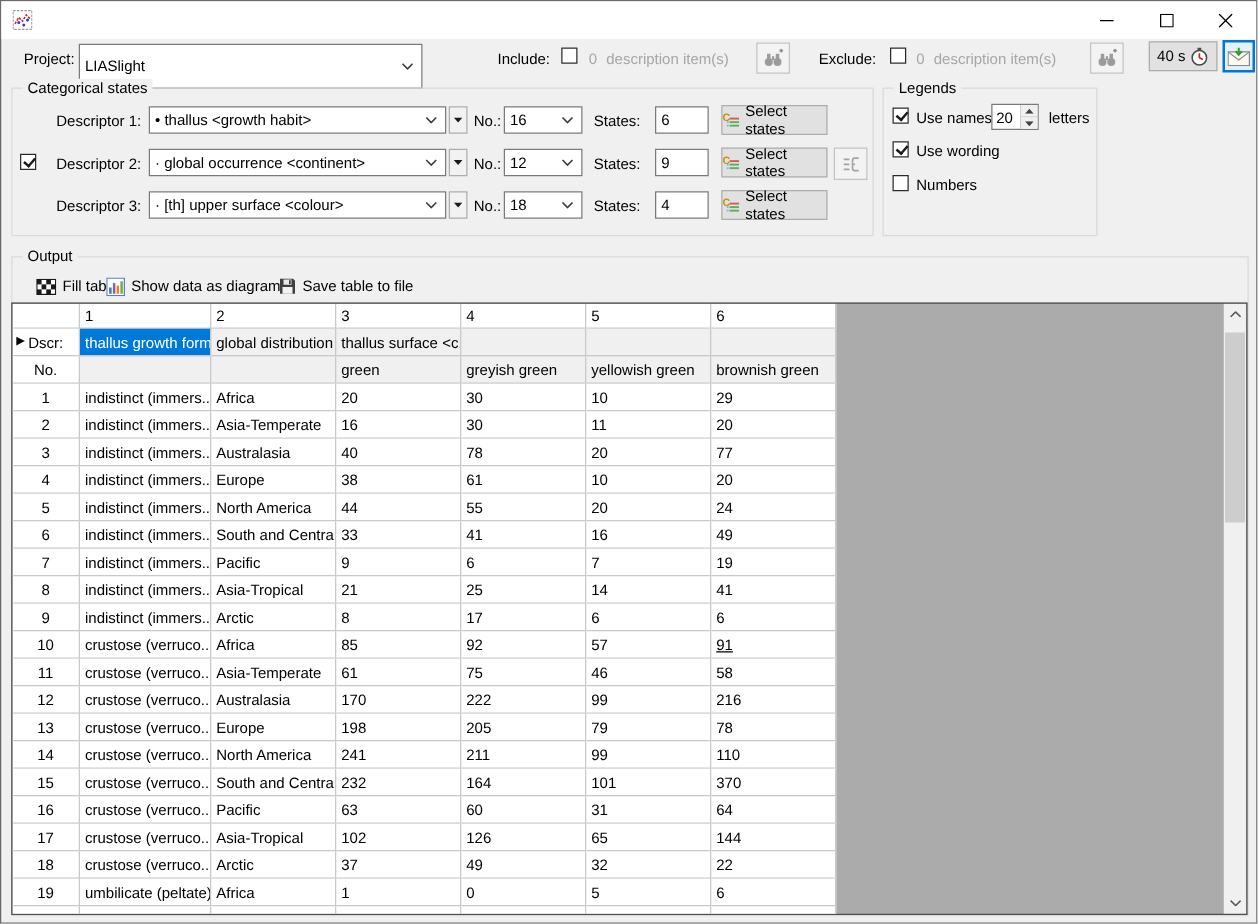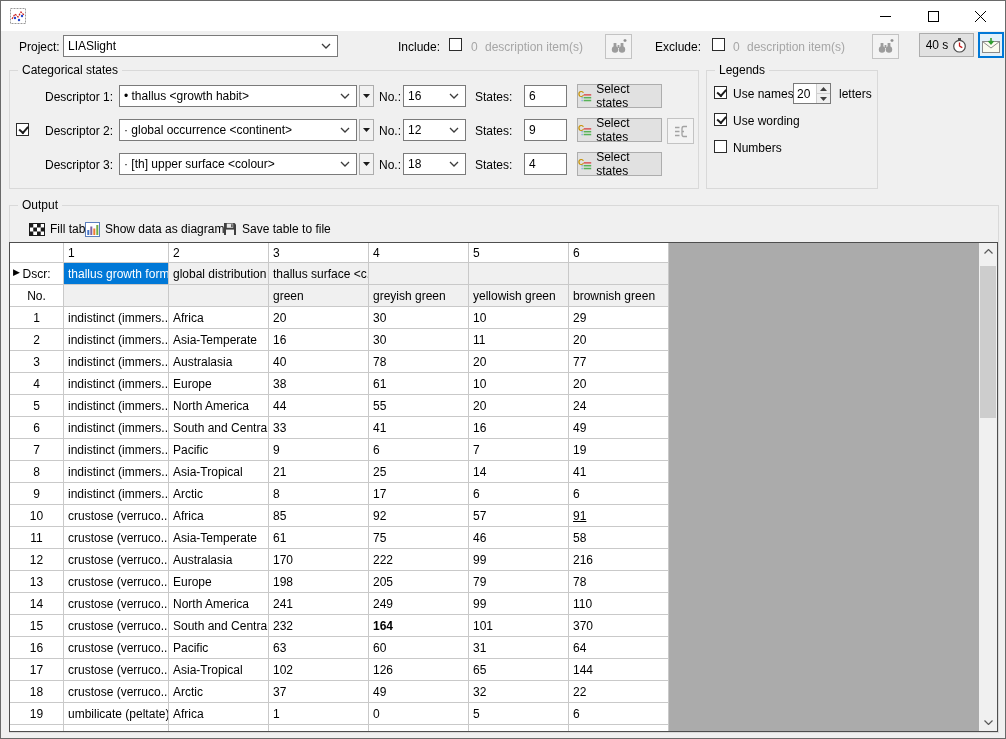--- a/index.html
+++ b/index.html
@@ -70,21 +70,21 @@
         </svg>
     </div>
     <div class="wbtn" style="right:2px">
       <svg width="11" height="11" viewBox="0 0 11 11">
           <path d="M0 0 L11 11 M11 0 L0 11" stroke="#000" stroke-width="1"></path>
         </svg>
     </div>
   </div>
 
   <span class="lbl" style="left:18px;top:39px">Project:</span>
-  <div class="combo" style="left:62px;top:34px;width:275px;height:22px">
+  <div class="combo" style="left:62px;top:34px;width:275px;height:36px">
     <span class="cval">LIASlight</span>
     <svg class="chev" width="10" height="6" viewBox="0 0 10 6">
         <polyline points="1,1 5,5 9,1" fill="none" stroke="#3C3C3C" stroke-width="1.3"></polyline>
       </svg>
   </div>
   <span class="lbl" style="left:397px;top:39px">Include:</span>
   <span class="cb" style="left:448px;top:37px"></span>
   <span class="lbl dis" style="left:470px;top:39px">0</span>
   <span class="lbl dis" style="left:484px;top:39px">description item(s)</span>
   <div class="btn disb" style="left:604px;top:33px;width:27px;height:25px">
@@ -450,30 +450,30 @@
           <div class="gc" style="width: 100px;">198</div>
           <div class="gc" style="width: 100px;">205</div>
           <div class="gc" style="width: 100px;">79</div>
           <div class="gc" style="width: 100px;">78</div>
         </div>
         <div class="grow">
           <div class="gc rh" style="width: 54px;">14</div>
           <div class="gc" style="width: 105px;">crustose (verruco...</div>
           <div class="gc" style="width: 100px;">North America</div>
           <div class="gc" style="width: 100px;">241</div>
-          <div class="gc" style="width: 100px;">249</div>
+          <div class="gc" style="width: 100px;">211</div>
           <div class="gc" style="width: 100px;">99</div>
           <div class="gc" style="width: 100px;">110</div>
         </div>
         <div class="grow">
           <div class="gc rh" style="width: 54px;">15</div>
           <div class="gc" style="width: 105px;">crustose (verruco...</div>
           <div class="gc" style="width: 100px;">South and Centra...</div>
           <div class="gc" style="width: 100px;">232</div>
-          <div class="gc" style="width: 100px; font-weight: bold;">164</div>
+          <div class="gc" style="width: 100px;">164</div>
           <div class="gc" style="width: 100px; text-align: center;">101</div>
           <div class="gc" style="width: 100px;">370</div>
         </div>
         <div class="grow">
           <div class="gc rh" style="width: 54px;">16</div>
           <div class="gc" style="width: 105px;">crustose (verruco...</div>
           <div class="gc" style="width: 100px;">Pacific</div>
           <div class="gc" style="width: 100px;">63</div>
           <div class="gc" style="width: 100px;">60</div>
           <div class="gc" style="width: 100px;">31</div>

